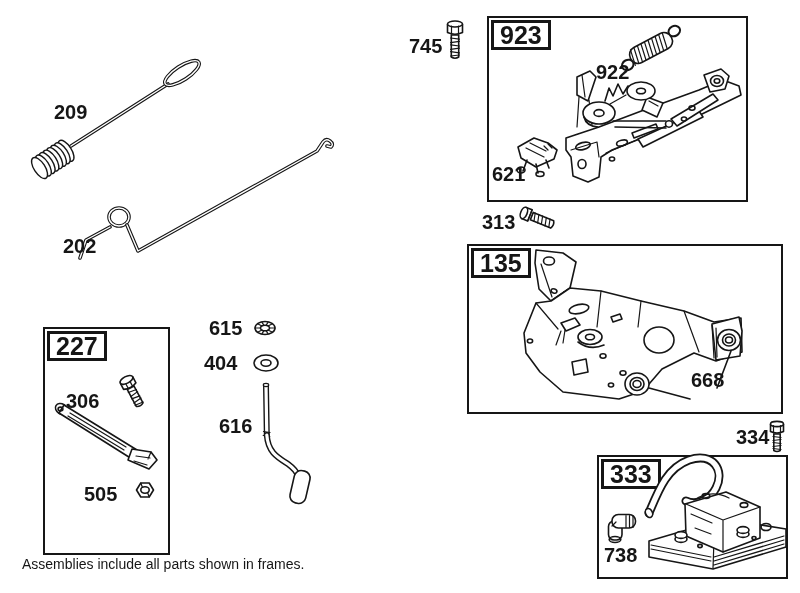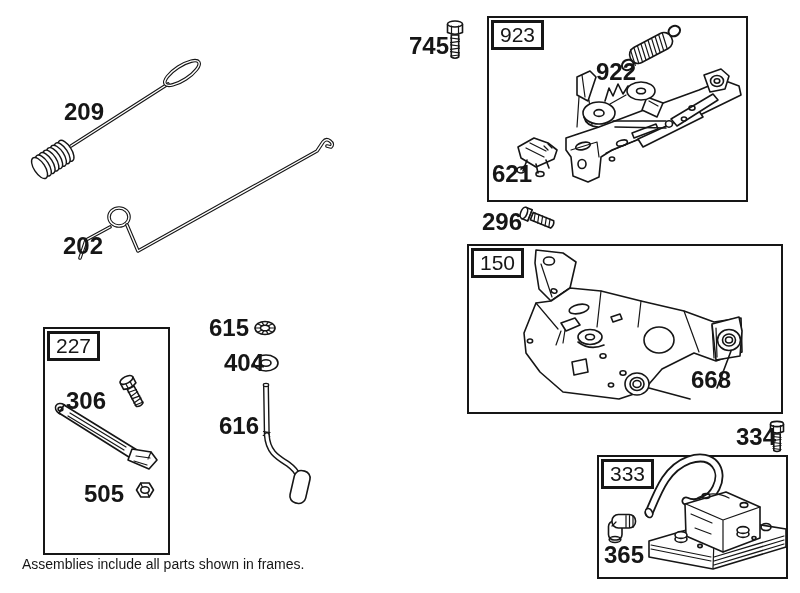--- a/index.html
+++ b/index.html
@@ -1,21 +1,21 @@
 <!DOCTYPE html>
 <html><head>
 <meta charset="utf-8">
 <style>
   html,body{margin:0;padding:0;background:#fff;}
   .canvas{position:relative;width:800px;height:593px;background:#fff;overflow:hidden;
           font-family:"Liberation Sans",sans-serif;color:#161616;}
   .frame{position:absolute;border:2.5px solid #161616;box-sizing:border-box;background:transparent;}
   .frame-tag{position:absolute;left:2px;top:2px;border:3px solid #161616;background:#fff;
-             padding:0 6px;font-weight:normal;font-size:21px;line-height:24px;color:#161616;}
-  .part-label{position:absolute;font-weight:bold;font-size:24px;line-height:20px;color:#161616;}
+             padding:0 6px;font-weight:bold;font-size:25px;line-height:24px;color:#161616;}
+  .part-label{position:absolute;font-weight:bold;font-size:20px;line-height:20px;color:#161616;}
   .footer-note{position:absolute;left:22px;top:556px;font-size:14px;color:#161616;}
   svg.art{position:absolute;left:0;top:0;}
   .ln{fill:none;stroke:#161616;stroke-width:1.6;stroke-linecap:round;stroke-linejoin:round;}
   .tn{fill:none;stroke:#161616;stroke-width:1.2;stroke-linecap:round;stroke-linejoin:round;}
   .fw{fill:#fff;stroke:#161616;stroke-width:1.6;stroke-linejoin:round;}
   .wo{fill:none;stroke:#161616;stroke-width:3.6;stroke-linecap:round;stroke-linejoin:round;}
   .wi{fill:none;stroke:#fff;stroke-width:1.4;stroke-linecap:round;stroke-linejoin:round;}
   .ro{fill:none;stroke:#161616;stroke-width:6;stroke-linecap:round;}
   .ri{fill:none;stroke:#fff;stroke-width:3.2;stroke-linecap:round;}
   .po{fill:none;stroke:#161616;stroke-width:9;stroke-linecap:round;}
@@ -26,21 +26,21 @@
 
 <div class="canvas">
 
   <div class="frame" style="left:43px;top:327px;width:127px;height:228px;">
     <div class="frame-tag">227</div>
   </div>
   <div class="frame" style="left:487px;top:16px;width:261px;height:186px;">
     <div class="frame-tag">923</div>
   </div>
   <div class="frame" style="left:467px;top:244px;width:316px;height:170px;">
-    <div class="frame-tag">150</div>
+    <div class="frame-tag">135</div>
   </div>
   <div class="frame" style="left:597px;top:455px;width:191px;height:124px;text-align:center;">
     <div class="frame-tag">333</div>
   </div>
 
   <svg class="art" width="800" height="593" viewBox="0 0 800 593">
 
     <g>
       <ellipse class="ln" cx="44" cy="159" rx="8.5" ry="6" transform="rotate(-25 44 159)"></ellipse>
       <g transform="rotate(-33 58 156)">
@@ -241,29 +241,29 @@
     </g>
 
     <g>
       <rect class="fw" x="608.5" y="521" width="13.5" height="19" rx="5.5"></rect>
       <ellipse class="ln" cx="615" cy="539.5" rx="5.8" ry="3"></ellipse>
       <rect class="fw" x="612" y="514.5" width="23.5" height="13.5" rx="6.3"></rect>
       <path class="tn" d="M626,515.5 L626,527.5 M629.5,515.5 L629.5,527.5 M633,515.5 L633,527.5 M612,526 L616,522"></path>
     </g>
   </svg>
 
-  <div class="part-label" style="left:64px;top:102px;">209</div>
+  <div class="part-label" style="left:54px;top:102px;">209</div>
   <div class="part-label" style="left:44px;top:236px;margin-left:19px;">202</div>
   <div class="part-label" style="left:66px;top:391px;">306</div>
   <div class="part-label" style="left:84px;top:484px;">505</div>
   <div class="part-label" style="left:209px;top:318px;">615</div>
-  <div class="part-label" style="left:224px;top:353px;">404</div>
+  <div class="part-label" style="left:204px;top:353px;">404</div>
   <div class="part-label" style="left:219px;top:416px;">616</div>
   <div class="part-label" style="left:409px;top:36px;">745</div>
   <div class="part-label" style="left:596px;top:31px;margin-top:31px;">922</div>
   <div class="part-label" style="left:492px;top:164px;">621</div>
-  <div class="part-label" style="left:482px;top:212px;">296</div>
+  <div class="part-label" style="left:482px;top:212px;">313</div>
   <div class="part-label" style="left:691px;top:370px;">668</div>
   <div class="part-label" style="left:736px;top:427px;">334</div>
-  <div class="part-label" style="left:604px;top:545px;">365</div>
+  <div class="part-label" style="left:604px;top:545px;">738</div>
 
   <div class="footer-note">Assemblies include all parts shown in frames.</div>
 </div>
 
 </body></html>

